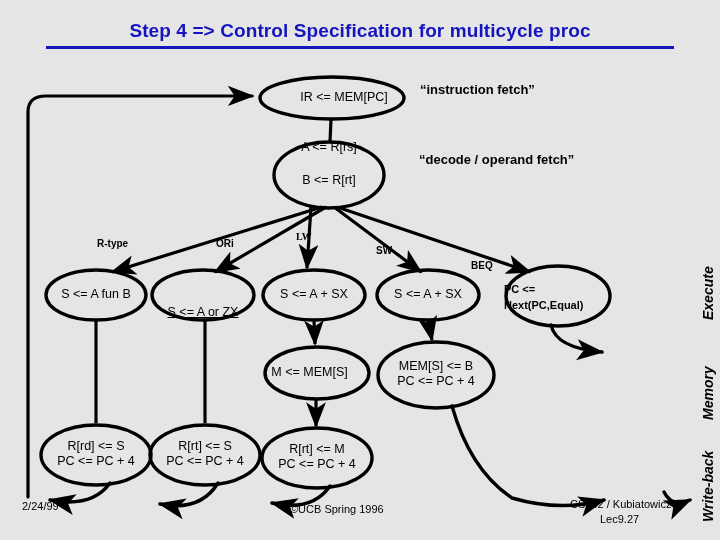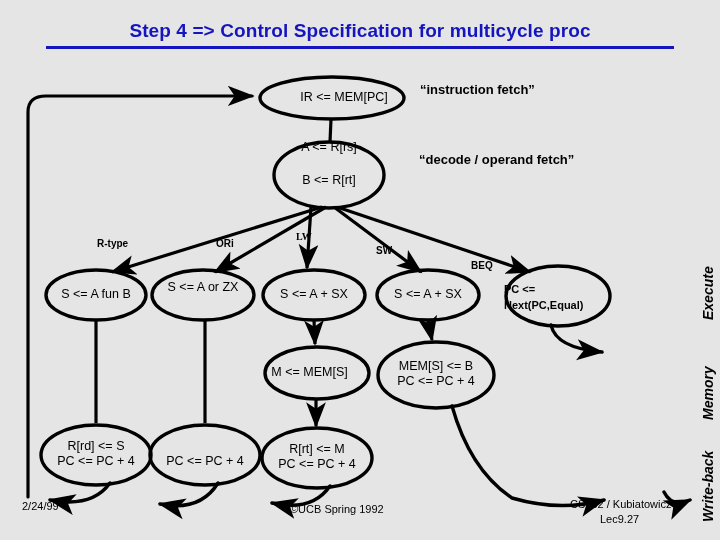--- a/index.html
+++ b/index.html
@@ -168,50 +168,51 @@
       <path d="M 664,492 Q 672,508 690,500" marker-end="url(#ah)"></path>
     </g>
   </svg>
 
   <div class="node-text" style="left:262px; top:90px;  width:164px;">IR &lt;= MEM[PC]</div>
 
   <div class="node-text" style="left:274px; top:140px; width:110px;">A &lt;= R[rs]</div>
   <div class="node-text" style="left:274px; top:173px; width:110px;">B &lt;= R[rt]</div>
 
   <div class="node-text" style="left:42px;  top:287px; width:108px;">S &lt;= A fun B</div>
-  <div class="node-text" style="left:149px; top:280px; width:108px;">S &lt;= A or ZX</div>
+  <div class="node-text" style="left:149px; top:305px; width:108px;text-decoration:underline;">S &lt;= A or ZX</div>
   <div class="node-text" style="left:260px; top:287px; width:108px;">S &lt;= A + SX</div>
   <div class="node-text" style="left:374px; top:287px; width:108px;">S &lt;= A + SX</div>
 
   <div class="node-text small" style="left:504px; top:282px; width:122px; text-align:left;">PC &lt;=</div>
   <div class="node-text small" style="left:504px; top:298px; width:130px; text-align:left;">Next(PC,Equal)</div>
 
   <div class="node-text" style="left:263px; top:365px; width:93px;">M &lt;= MEM[S]</div>
   <div class="node-text" style="left:380px; top:359px; width:112px;">MEM[S] &lt;= B</div>
   <div class="node-text" style="left:380px; top:374px; width:112px;">PC &lt;= PC + 4</div>
 
   <div class="node-text" style="left:40px;  top:439px; width:112px;">R[rd] &lt;= S</div>
   <div class="node-text" style="left:40px;  top:454px; width:112px;">PC &lt;= PC + 4</div>
 
+  <div class="node-text" style="left:149px; top:439px; width:112px;">R[rt] &lt;= S</div>
   <div class="node-text" style="left:149px; top:454px; width:112px;">PC &lt;= PC + 4</div>
 
   <div class="node-text" style="left:261px; top:442px; width:112px;">R[rt] &lt;= M</div>
   <div class="node-text" style="left:261px; top:457px; width:112px;">PC &lt;= PC + 4</div>
 
   <div class="edge-label" style="left:97px;  top:238px;">R-type</div>
   <div class="edge-label" style="left:216px; top:238px;">ORi</div>
   <div class="edge-label" style="left:296px; top:231px;font-family:Liberation Serif, serif;">LW</div>
   <div class="edge-label" style="left:376px; top:245px;">SW</div>
   <div class="edge-label" style="left:471px; top:260px;">BEQ</div>
 
   <div class="annot" style="left:419px; top:152px;">“decode / operand fetch”</div>
   <div class="annot" style="left:420px; top:82px;">“instruction fetch”</div>
 
   <div class="stage-label" style="left:700px; top:320px;">Execute</div>
   <div class="stage-label" style="left:700px; top:420px;">Memory</div>
   <div class="stage-label" style="left:700px; top:522px;">Write-back</div>
 
   <div class="footer" id="footer-date">2/24/99</div>
-  <div class="footer" id="footer-copy">©UCB Spring 1992</div>
+  <div class="footer" id="footer-copy">©UCB Spring 1996</div>
   <div class="footer" id="footer-course">CS152 / Kubiatowicz</div>
   <div class="footer" id="footer-lec">Lec9.27</div>
 
 </div>
 
 </body></html>

